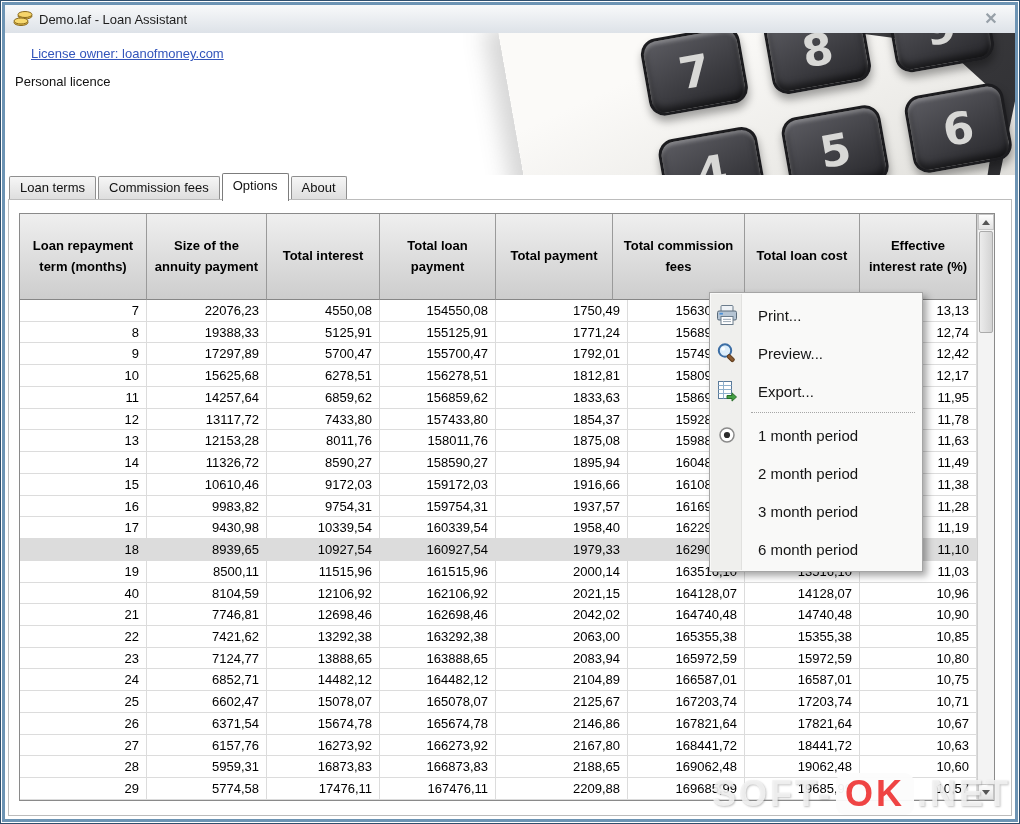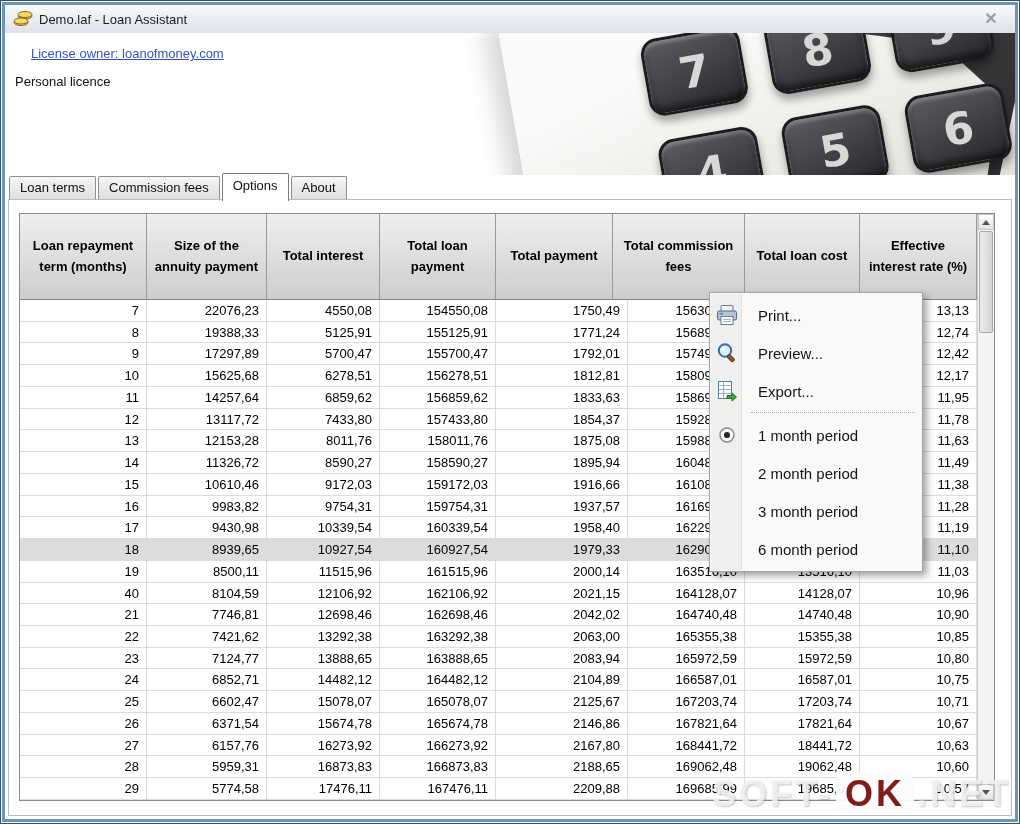--- a/index.html
+++ b/index.html
@@ -115,21 +115,21 @@
 
   
   .watermark{
     position:absolute;right:8px;bottom:8px;z-index:50;
     font-size:36px;font-weight:bold;letter-spacing:3px;
     color:rgba(243,243,243,0.88);
     text-shadow:1px 1px 2px rgba(110,110,110,0.4);
     white-space:nowrap;
   }
   .wm-ok{
-    display:inline-block;background:rgba(252,252,252,0.95);color:#7f1d1d;
+    display:inline-block;background:rgba(252,252,252,0.95);color:#ef4444;
     border-radius:9px;padding:0 9px;margin:0 3px;text-shadow:none;
   }
 </style>
 </head>
 <body>
 
 <div class="window">
   <div class="frame"></div>
 
   <div class="titlebar">

